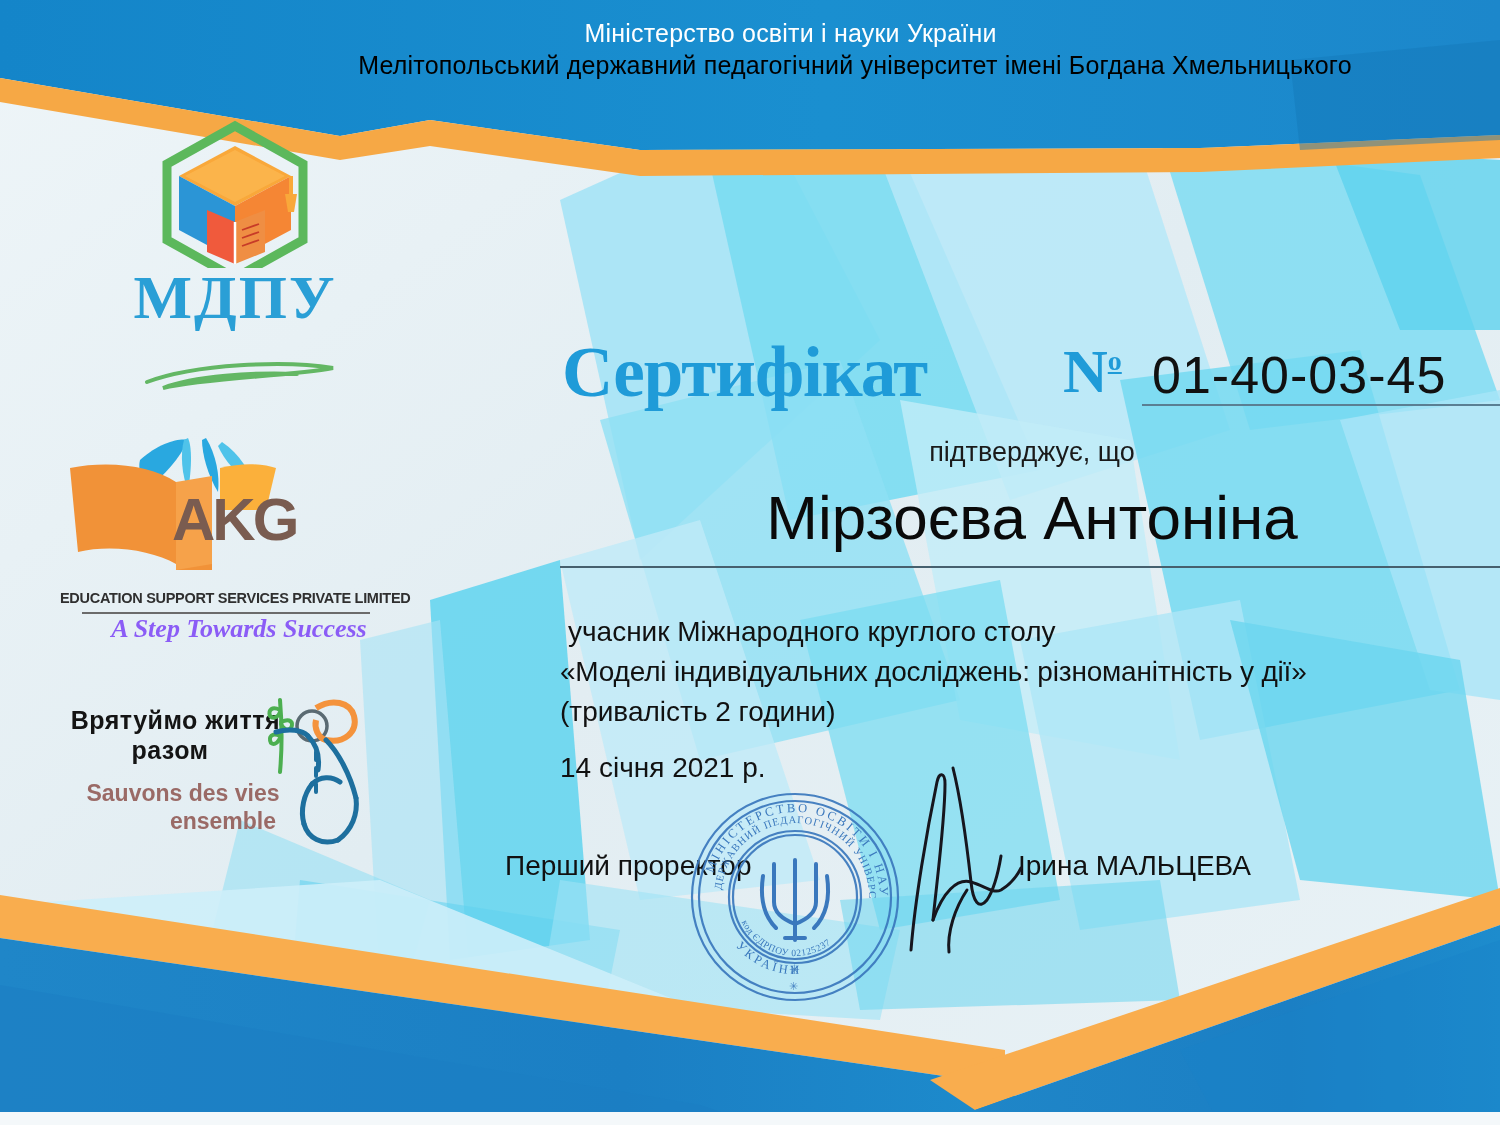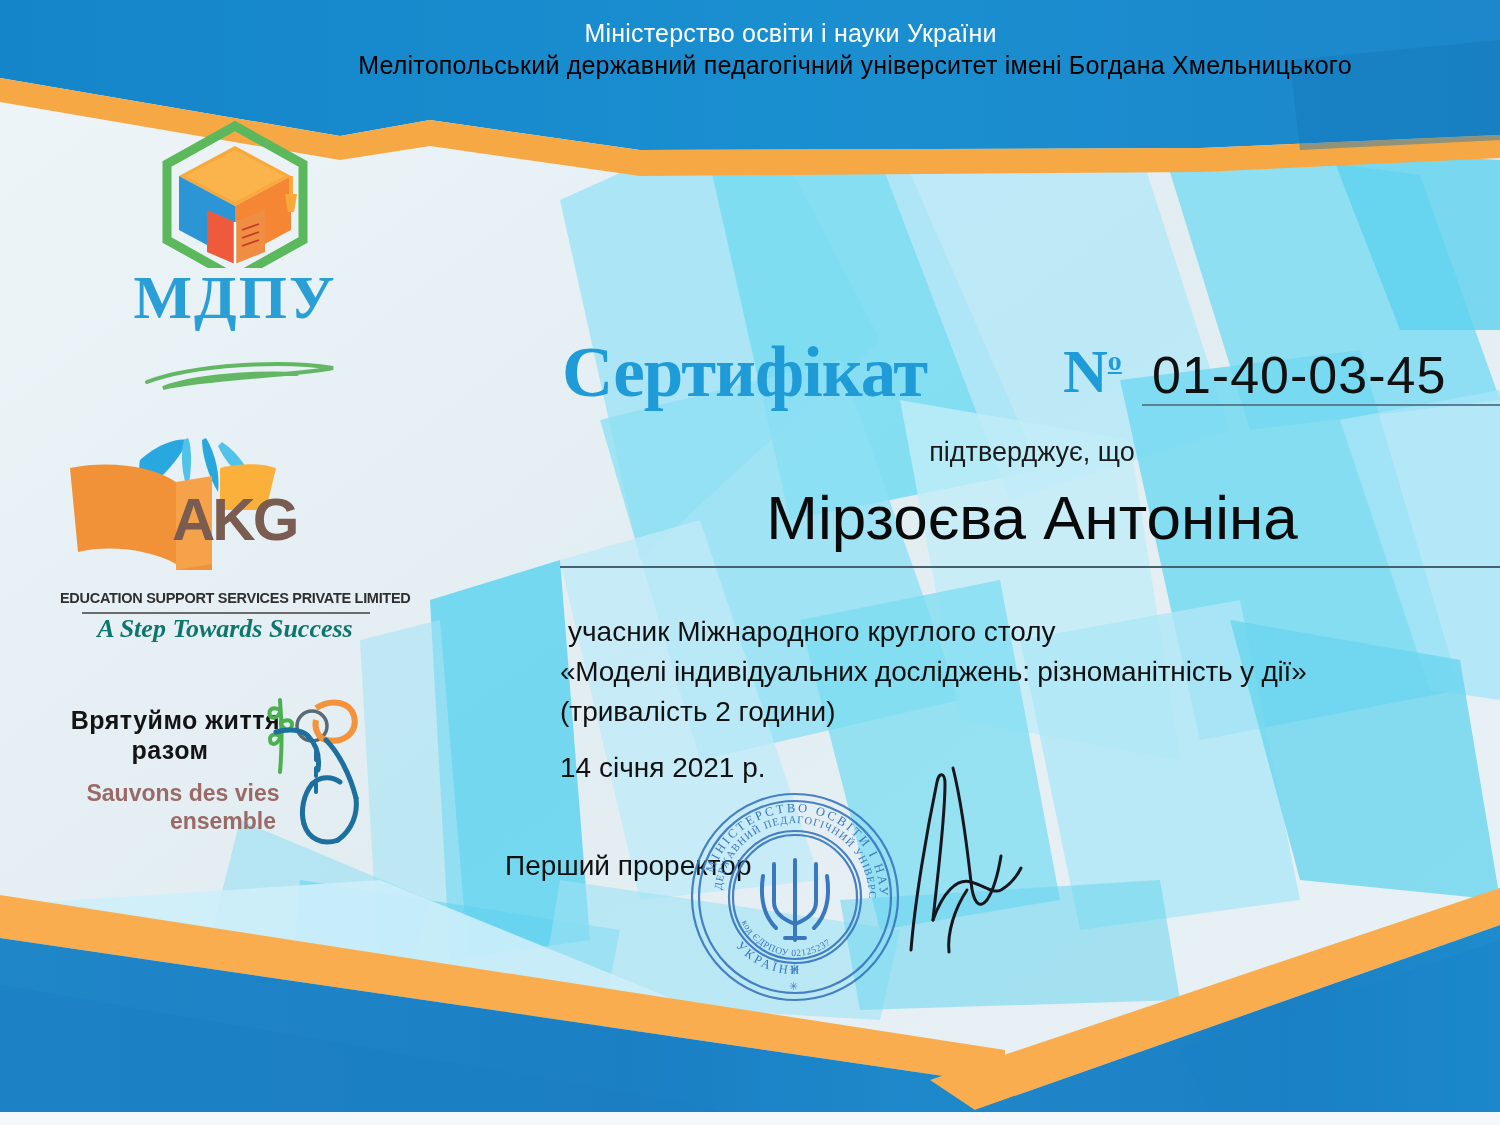--- a/index.html
+++ b/index.html
@@ -111,23 +111,23 @@
   }
   .akg-sub {
     position:absolute; left:0; top:158px; width:330px; text-align:left;
     font-size:14.5px; font-weight:bold; color:#2f2f2f; letter-spacing:-.3px;
     white-space:nowrap;
   }
   .akg-rule {
     position:absolute; left:22px; top:180px; width:288px; height:2px; background:#6b6b6b;
   }
   .akg-tag {
-    position:absolute; left:0; top:182px; width:330px; text-align:center;
+    position:absolute; left:14px; top:182px; width:330px; text-align:center;
     font-family:"Liberation Serif", serif; font-style:italic; font-weight:bold;
-    font-size:26px; color:#0f766e;
+    font-size:26px; color:#8b5cf6;
   }
 
   
   .logo-save { position:absolute; left:50px; top:688px; width:340px; height:160px; }
   .save-ua1 {
     position:absolute; left:10px; top:18px; width:220px; text-align:right;
     font-family:"Liberation Sans", sans-serif; font-weight:bold;
     font-size:25px; color:#141414; letter-spacing:.5px;
   }
   .save-ua2 {
@@ -238,20 +238,21 @@
   <div class="name-underline"></div>
 
   <div class="body-block">
     <div class="l1">учасник Міжнародного круглого столу</div>
     <div class="l2">«Моделі індивідуальних досліджень: різноманітність у дії»</div>
     <div class="l3">(тривалість 2 години)</div>
   </div>
   <div class="date-line">14 січня 2021 р.</div>
 
   <div class="sig-title">Перший проректор</div>
+  <div class="sig-name">Ірина МАЛЬЦЕВА</div>
 
   <svg class="seal" viewBox="0 0 215 215">
     <g fill="none" stroke="#3a78bd" stroke-width="2.2" opacity=".92">
       <circle cx="107" cy="107" r="103"></circle>
       <circle cx="107" cy="107" r="96"></circle>
       <circle cx="107" cy="107" r="66"></circle>
       <circle cx="107" cy="107" r="62"></circle>
     </g>
     <defs>
       <path id="arcTop" d="M 22,107 A 85,85 0 0 1 192,107"></path>

